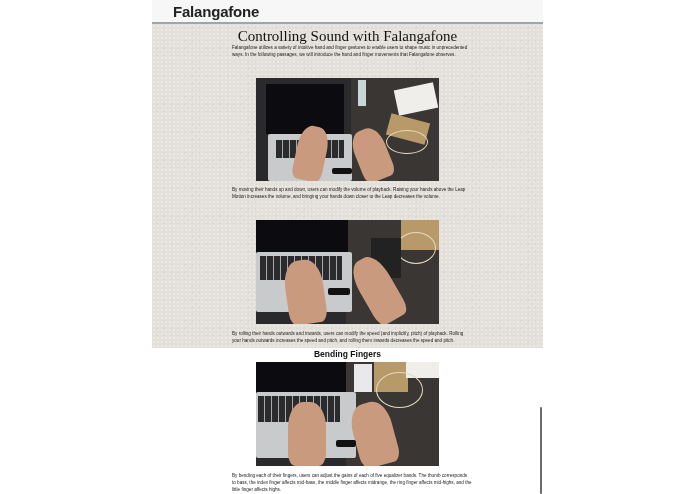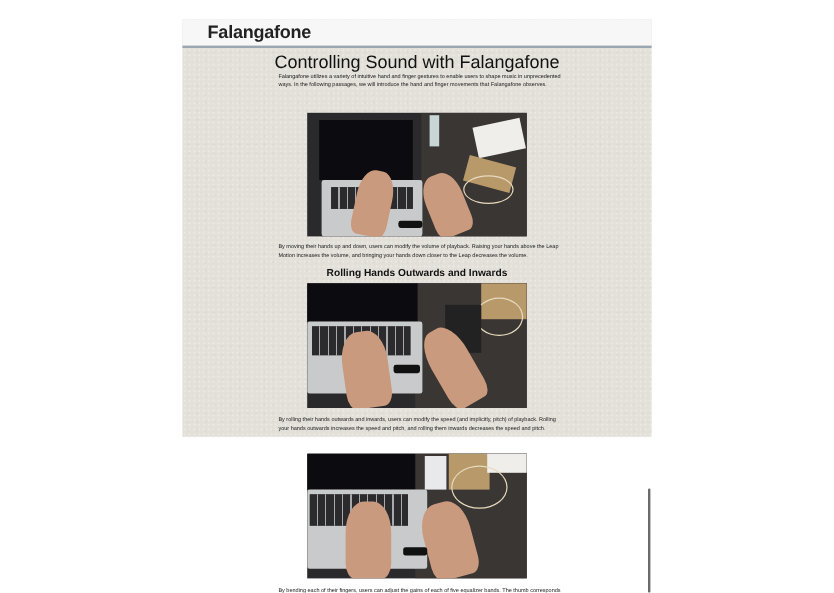--- a/index.html
+++ b/index.html
@@ -3,41 +3,41 @@
   <meta charset="utf-8">
   <style>
     html, body { margin: 0; padding: 0; }
     body {
       width: 695px; height: 494px; overflow: hidden;
       background: #ffffff;
       font-family: "Liberation Sans", sans-serif;
       position: relative;
     }
     .page {
-      position: absolute; left: 152px; top: 16px; width: 391px; height: 348px;
+      position: absolute; left: 152px; top: 0; width: 391px; height: 348px;
       background: #e3e0d9;
       background-image:
         radial-gradient(rgba(255,255,255,0.25) 1px, transparent 1px),
         radial-gradient(rgba(0,0,0,0.03) 1px, transparent 1px);
       background-size: 4px 4px, 7px 7px;
       background-position: 0 0, 2px 3px;
     }
     .header {
       position: absolute; left: 0; top: 0; width: 391px; height: 22px;
       background: #f7f7f7;
       border-bottom: 2px solid #9aa7b0;
     }
     .header-title {
       position: absolute; left: 21px; top: 3px;
       font-size: 15px; font-weight: bold; color: #222;
       letter-spacing: -0.2px;
     }
     .main-title {
       position: absolute; left: 0; top: 28px; width: 391px;
-      text-align: center; font-size: 15px; color: #111; font-weight: normal;
+      text-align: center; font-size: 15px; color: #111; font-weight: normal; font-family: Liberation Serif, serif;
     }
     .intro, .para {
       position: absolute; left: 80px; width: 240px;
       font-size: 4.6px; line-height: 7px; color: #222;
     }
     .section-heading {
       position: absolute; left: 0; width: 391px; text-align: center;
       font-size: 8.5px; font-weight: bold; color: #111;
     }
     .photo {
@@ -83,35 +83,35 @@
     <div class="paper" style="left:140px; top:8px; width:40px; height:26px; transform:rotate(-12deg);"></div>
     <div class="wood" style="left:132px; top:40px; width:40px; height:22px; transform:rotate(15deg);"></div>
     <div class="cable" style="left:130px; top:52px; width:40px; height:22px;"></div>
     <div class="paper" style="left:102px; top:2px; width:8px; height:26px; background:#c8d6d8;"></div>
     <div class="hand" style="left:40px; top:48px; width:30px; height:55px; transform:rotate(12deg);"></div>
     <div class="hand" style="left:100px; top:50px; width:32px; height:53px; transform:rotate(-22deg);"></div>
     <div class="leap" style="left:76px; top:90px; width:20px; height:6px;"></div>
   </div>
   <p class="para" style="top:186px; margin:0;">By moving their hands up and down, users can modify the volume of playback. Raising your hands above the Leap Motion increases the volume, and bringing your hands down closer to the Leap decreases the volume.</p>
 
-  <h2 class="section-heading" style="top:206px; margin:0;">Rolling Hands Outwards and Inwards</h2>
   <div class="photo" style="top:220px; height:104px;" title="Hands rolled outward above a laptop and Leap Motion controller">
     <div class="desk" style="left:90px; top:0; width:93px; height:104px;"></div>
     <div class="screen" style="left:0; top:0; width:92px; height:32px;"></div>
     <div class="laptop" style="left:0; top:32px; width:96px; height:60px;"></div>
     <div class="keys" style="left:4px; top:36px; width:82px; height:24px;"></div>
     <div class="wood" style="left:145px; top:0; width:38px; height:30px;"></div>
     <div class="cable" style="left:140px; top:12px; width:38px; height:30px;"></div>
     <div class="desk" style="left:115px; top:18px; width:30px; height:40px; background:#222;"></div>
     <div class="hand" style="left:30px; top:40px; width:38px; height:64px; transform:rotate(-8deg);"></div>
     <div class="hand" style="left:105px; top:35px; width:34px; height:69px; transform:rotate(-30deg);"></div>
     <div class="leap" style="left:72px; top:68px; width:22px; height:7px;"></div>
   </div>
   <p class="para" style="top:330px; margin:0;">By rolling their hands outwards and inwards, users can modify the speed (and implicitly, pitch) of playback. Rolling your hands outwards increases the speed and pitch, and rolling them inwards decreases the speed and pitch.</p>
 
+  <h2 class="section-heading" style="top:349px; margin:0;">Bending Fingers</h2>
   <div class="photo" style="top:362px; height:104px;" title="Fingers spread above a laptop and Leap Motion controller">
     <div class="desk" style="left:90px; top:0; width:93px; height:104px;"></div>
     <div class="screen" style="left:0; top:0; width:90px; height:30px;"></div>
     <div class="laptop" style="left:0; top:30px; width:100px; height:66px;"></div>
     <div class="keys" style="left:2px; top:34px; width:82px; height:26px;"></div>
     <div class="paper" style="left:98px; top:2px; width:18px; height:28px; background:#e9e9ec;"></div>
     <div class="wood" style="left:118px; top:0; width:34px; height:30px;"></div>
     <div class="paper" style="left:150px; top:0; width:33px; height:16px;"></div>
     <div class="cable" style="left:120px; top:10px; width:45px; height:34px;"></div>
     <div class="hand" style="left:32px; top:40px; width:38px; height:64px;"></div>

